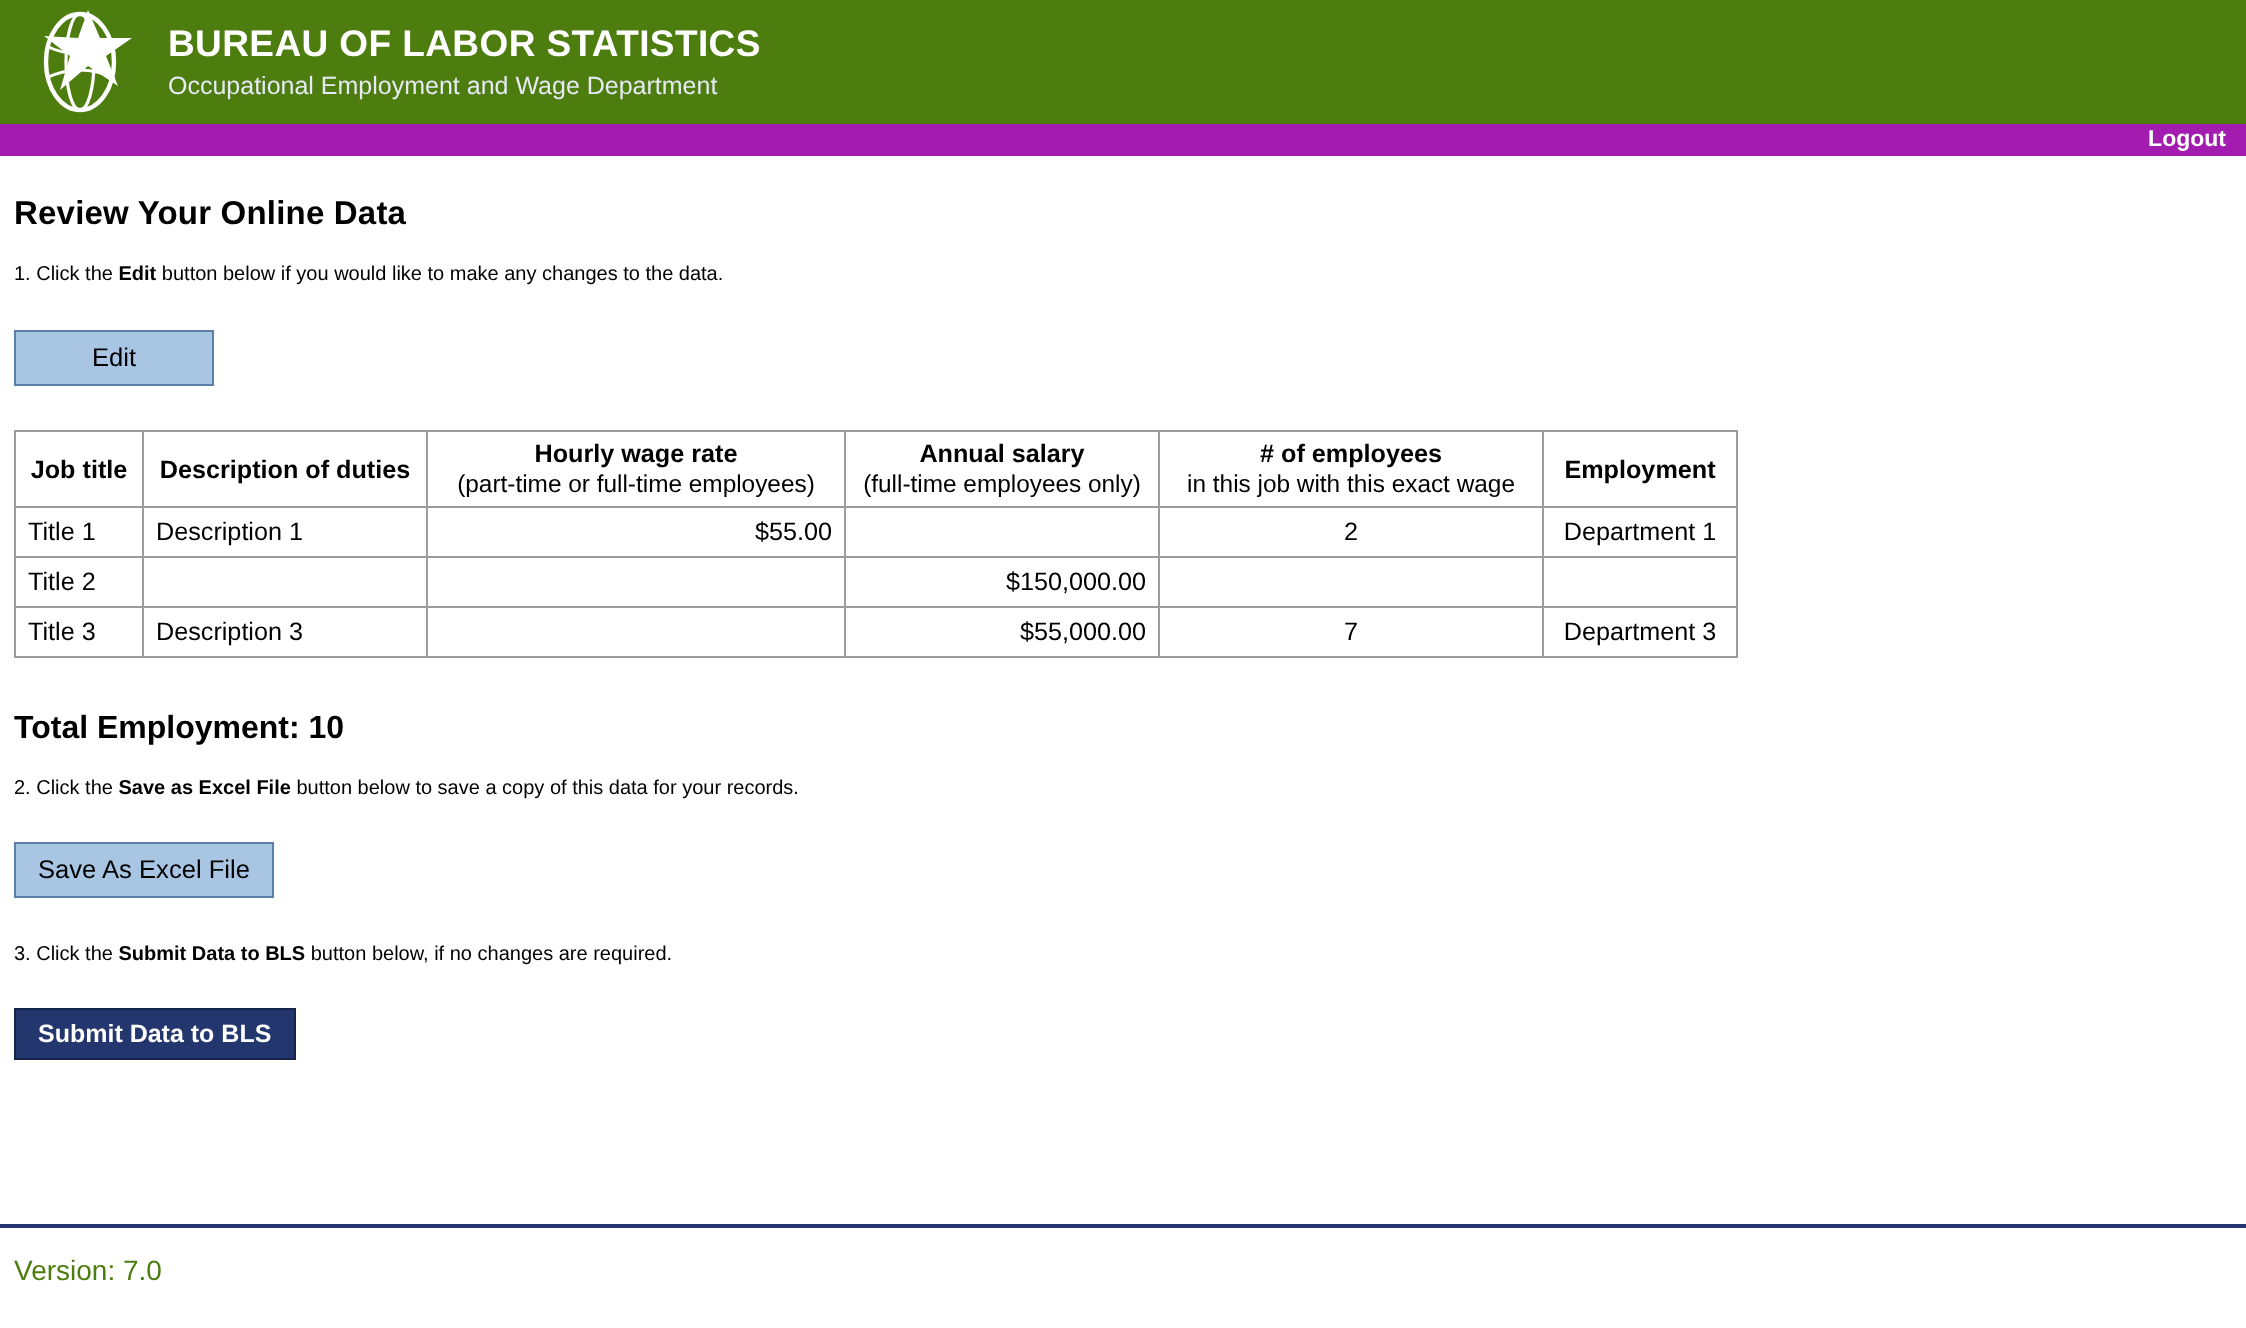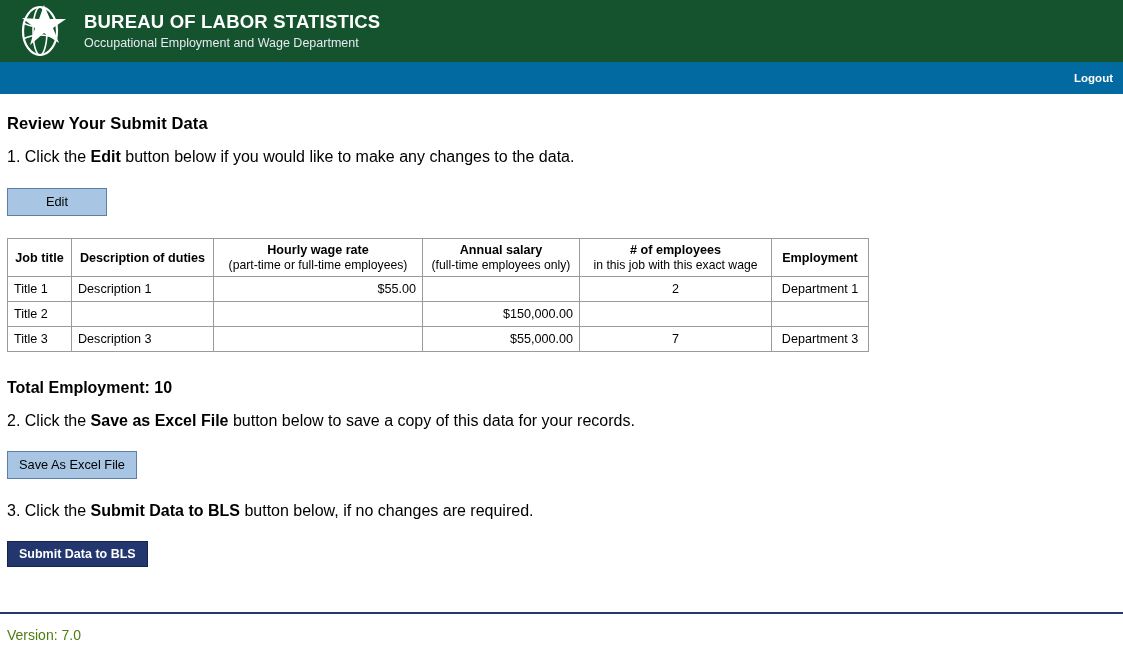--- a/index.html
+++ b/index.html
@@ -9,21 +9,21 @@
     background: #ffffff;
     font-family: "Liberation Sans", sans-serif;
     font-size: 13px;
     color: #000000;
     overflow: hidden;
   }
 
   
   .header {
     height: 62px;
-    background: #14532d;
+    background: #4d7c0f;
     display: flex;
     align-items: center;
     padding-left: 14px;
   }
   .logo {
     width: 56px; height: 52px;
     position: relative;
     flex: 0 0 56px;
     margin-right: 14px;
   }
@@ -38,22 +38,22 @@
   }
   .agency-sub {
     color: #e7eaf3;
     font-size: 12.5px;
     line-height: 1.3;
     margin-top: 2px;
   }
 
   
   .redbar {
-    height: 32px;
-    background: #0369a1;
+    height: 16px;
+    background: #a21caf;
     display: flex;
     align-items: center;
     justify-content: flex-end;
     padding-right: 10px;
   }
   .logout {
     color: #ffffff;
     font-size: 11.5px;
     font-weight: bold;
     text-decoration: none;
@@ -64,21 +64,21 @@
   .content { padding: 0 7px; }
 
   .page-title {
     font-size: 16.5px;
     font-weight: bold;
     margin: 20px 0 0 0;
     letter-spacing: .1px;
   }
 
   .step-line {
-    font-size: 16px;
+    font-size: 10px;
     margin: 15px 0 0 0;
   }
   .step-line b { font-weight: bold; }
 
   .btn {
     font-family: "Liberation Sans", sans-serif;
     cursor: pointer;
     display: inline-block;
   }
   .btn-edit {
@@ -205,21 +205,21 @@
       <div class="agency-sub">Occupational Employment and Wage Department</div>
     </div>
   </div>
 
   <div class="redbar">
     <a class="logout" href="#">Logout</a>
   </div>
 
   <div class="content">
 
-    <h1 class="page-title">Review Your Submit Data</h1>
+    <h1 class="page-title">Review Your Online Data</h1>
 
     <p class="step-line">
       <span>1. Click the </span><b>Edit</b><span> button below if you would like to make any changes to the data.</span>
     </p>
 
     <div class="btn btn-edit">Edit</div>
 
     <table class="data">
       <thead>
         <tr>

